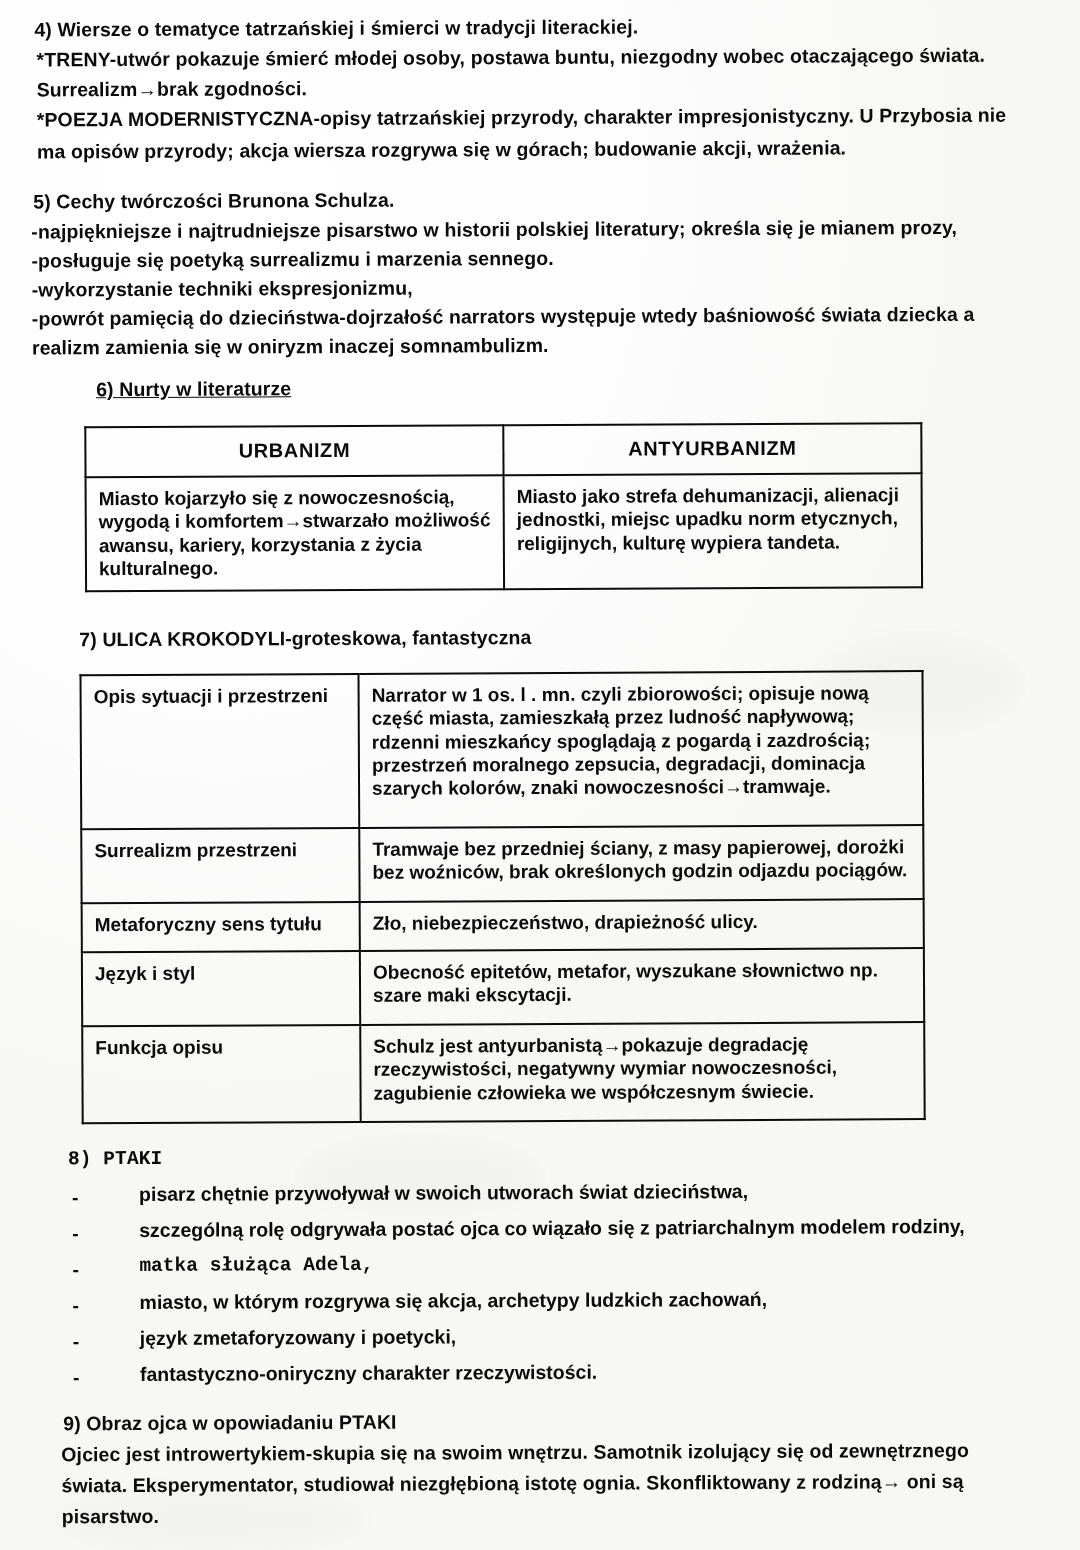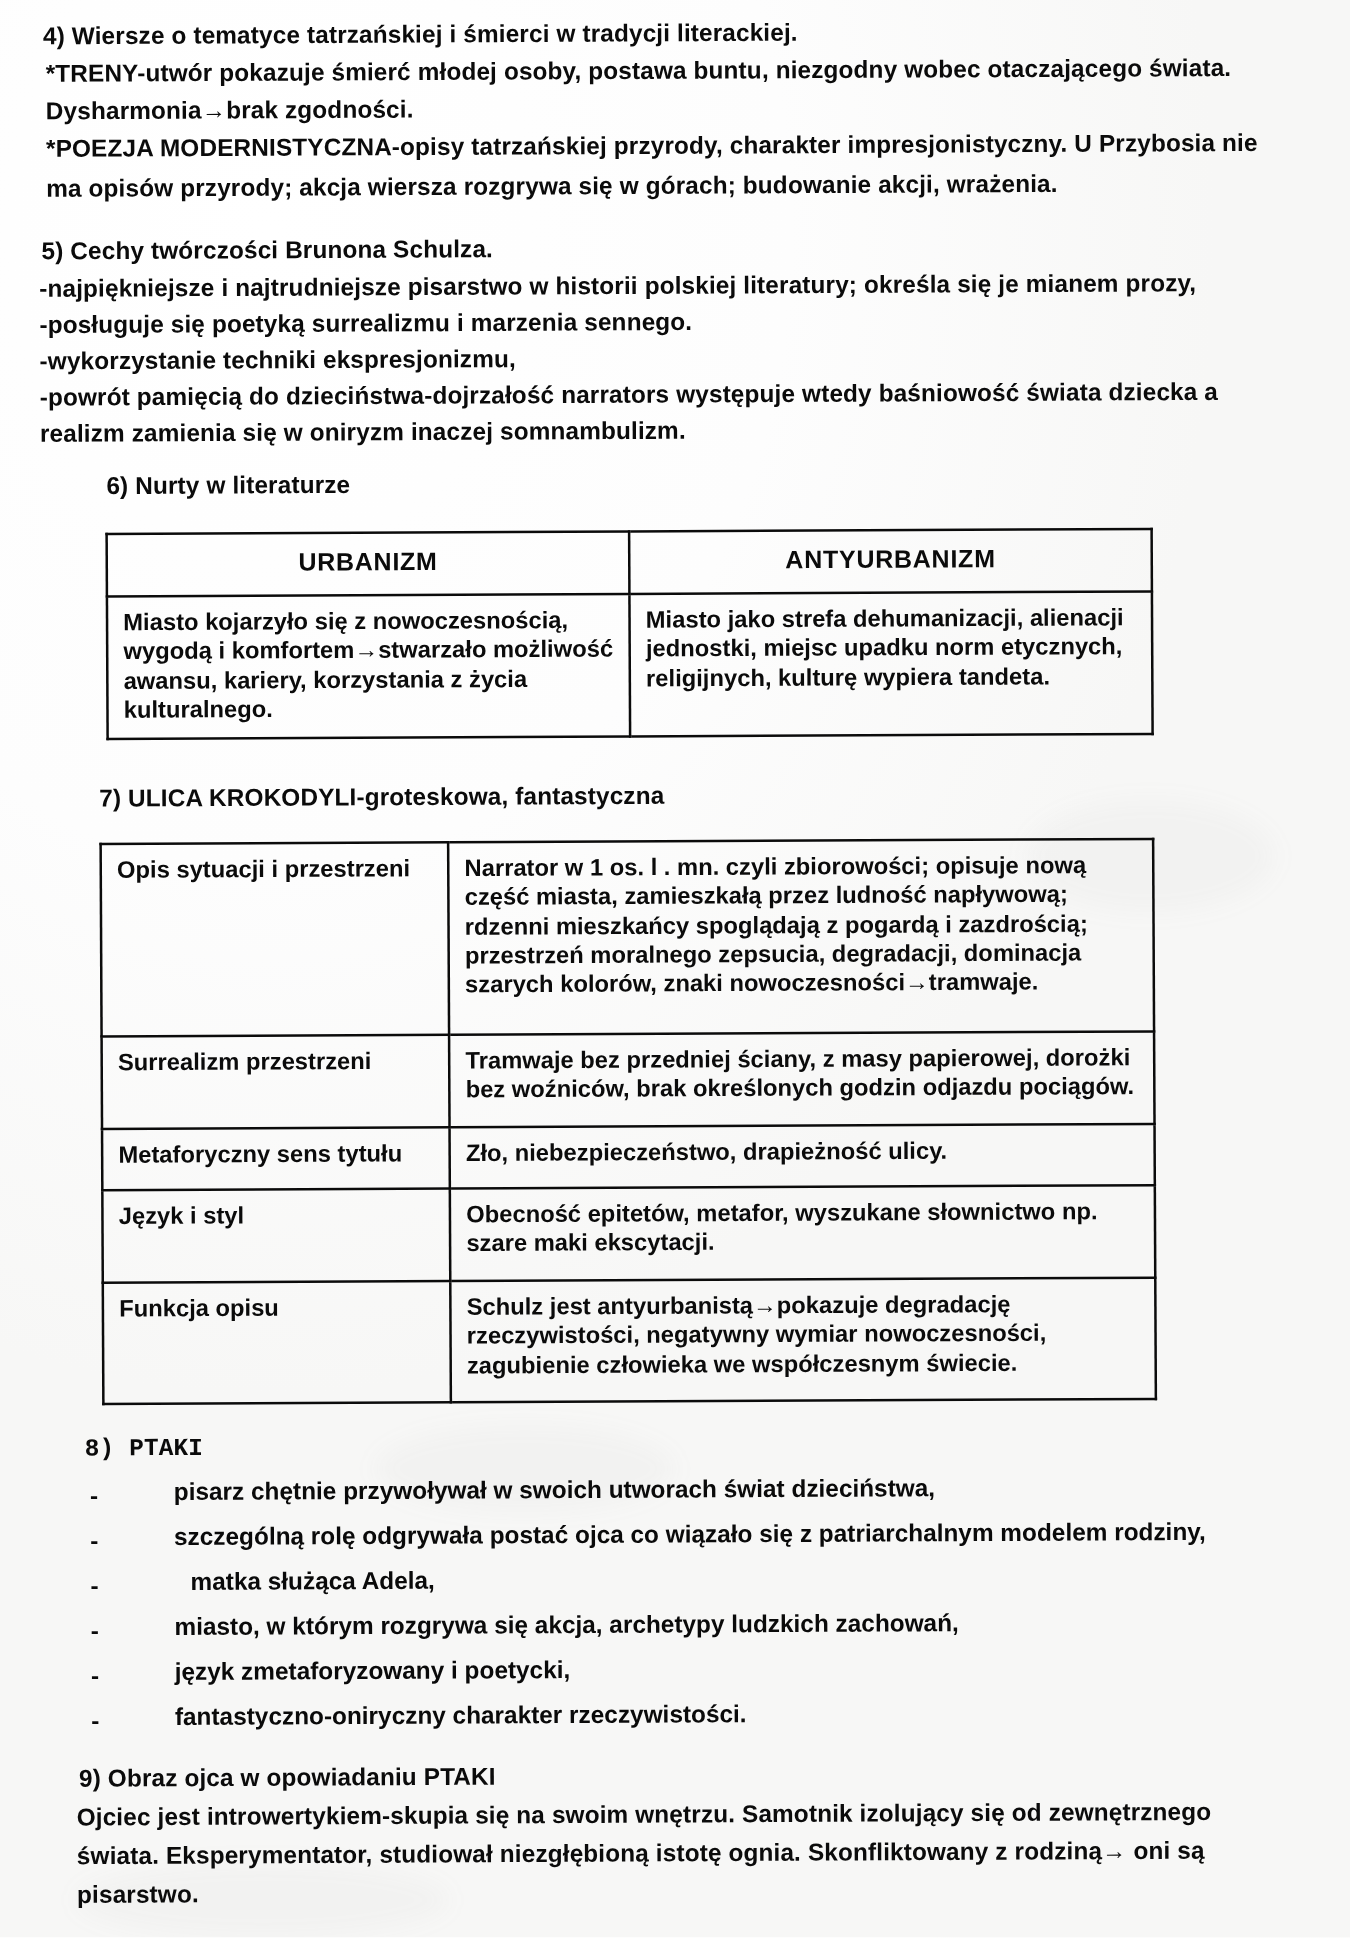--- a/index.html
+++ b/index.html
@@ -98,32 +98,32 @@
 <div class="page">
 
   <div class="scan-blob" style="left:300px;  top:1140px; width:240px; height:70px;"></div>
   <div class="scan-blob" style="left:820px;  top:640px;  width:200px; height:90px;"></div>
   <div class="scan-blob" style="left:60px;   top:1490px; width:300px; height:60px;"></div>
 
   <div class="content">
 
     <div class="tx sec-head" style="left:38px; top:18px;">4) Wiersze o tematyce tatrzańskiej i śmierci w tradycji literackiej.</div>
     <div class="tx body-line" style="left:40px; top:48px;">*TRENY-utwór pokazuje śmierć młodej osoby, postawa buntu, niezgodny wobec otaczającego świata.</div>
-    <div class="tx body-line" style="left:40px; top:78px;">Dysharmonia→brak zgodności.</div>
+    <div class="tx body-line" style="left:40px; top:78px;">Surrealizm→brak zgodności.</div>
     <div class="tx body-line" style="left:40px; top:108px;">*POEZJA MODERNISTYCZNA-opisy tatrzańskiej przyrody, charakter impresjonistyczny. U Przybosia nie</div>
     <div class="tx body-line" style="left:40px; top:140px;">ma opisów przyrody; akcja wiersza rozgrywa się w górach; budowanie akcji, wrażenia.</div>
 
     <div class="tx sec-head" style="left:36px; top:190px;">5) Cechy twórczości Brunona Schulza.</div>
     <div class="tx body-line" style="left:34px; top:220px;">-najpiękniejsze i najtrudniejsze pisarstwo w historii polskiej literatury; określa się je mianem prozy,</div>
     <div class="tx body-line" style="left:34px; top:249px;">-posługuje się poetyką surrealizmu i marzenia sennego.</div>
     <div class="tx body-line" style="left:34px; top:278px;">-wykorzystanie techniki ekspresjonizmu,</div>
     <div class="tx body-line" style="left:34px; top:307px;">-powrót pamięcią do dzieciństwa-dojrzałość narrators występuje wtedy baśniowość świata dziecka a</div>
     <div class="tx body-line" style="left:34px; top:336px;">realizm zamienia się w oniryzm inaczej somnambulizm.</div>
 
-    <div class="tx sec-head" style="left:87px; top:378px;">6) Nurty w literaturze</div>
+    <div class="tx sec-head" style="left:98px; top:378px;text-decoration:underline;">6) Nurty w literaturze</div>
 
     <table class="tbl" style="left:86px; top:424px; width:836px;">
       <colgroup>
         <col style="width:418px;">
         <col style="width:418px;">
       </colgroup>
       <tbody>
         <tr>
           <td>
             <div class="cell-center">URBANIZM</div>
@@ -223,21 +223,21 @@
 
     <div class="tx sec-head" style="left:66px; top:1148px;font-family:Liberation Mono, monospace;">8) PTAKI</div>
 
     <div class="bullet-dash" style="left:70px; top:1186px;">-</div>
     <div class="bullet-text" style="left:137px; top:1183px;">pisarz chętnie przywoływał w swoich utworach świat dzieciństwa,</div>
 
     <div class="bullet-dash" style="left:70px; top:1222px;">-</div>
     <div class="bullet-text" style="left:137px; top:1219px;">szczególną rolę odgrywała postać ojca co wiązało się z patriarchalnym modelem rodziny,</div>
 
     <div class="bullet-dash" style="left:70px; top:1258px;">-</div>
-    <div class="bullet-text" style="left:150px; top:1255px;">matka służąca Adela,</div>
+    <div class="bullet-text" style="left:137px; top:1255px;font-family:Liberation Mono, monospace;">matka służąca Adela,</div>
 
     <div class="bullet-dash" style="left:70px; top:1294px;">-</div>
     <div class="bullet-text" style="left:137px; top:1291px;">miasto, w którym rozgrywa się akcja, archetypy ludzkich zachowań,</div>
 
     <div class="bullet-dash" style="left:70px; top:1330px;">-</div>
     <div class="bullet-text" style="left:137px; top:1327px;">język zmetaforyzowany i poetycki,</div>
 
     <div class="bullet-dash" style="left:70px; top:1366px;">-</div>
     <div class="bullet-text" style="left:137px; top:1363px;">fantastyczno-oniryczny charakter rzeczywistości.</div>
 

